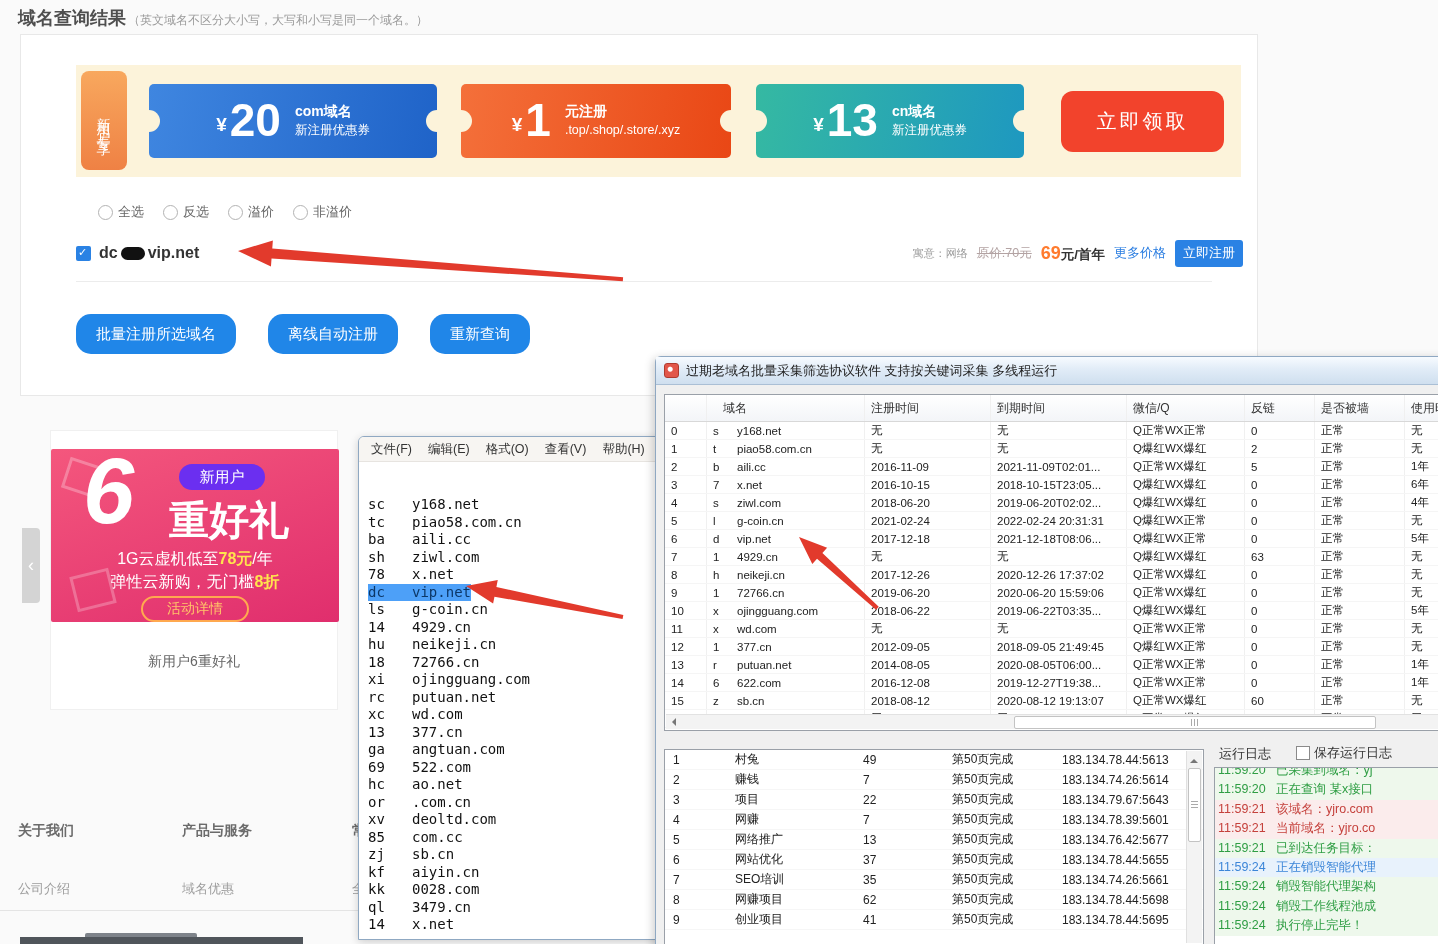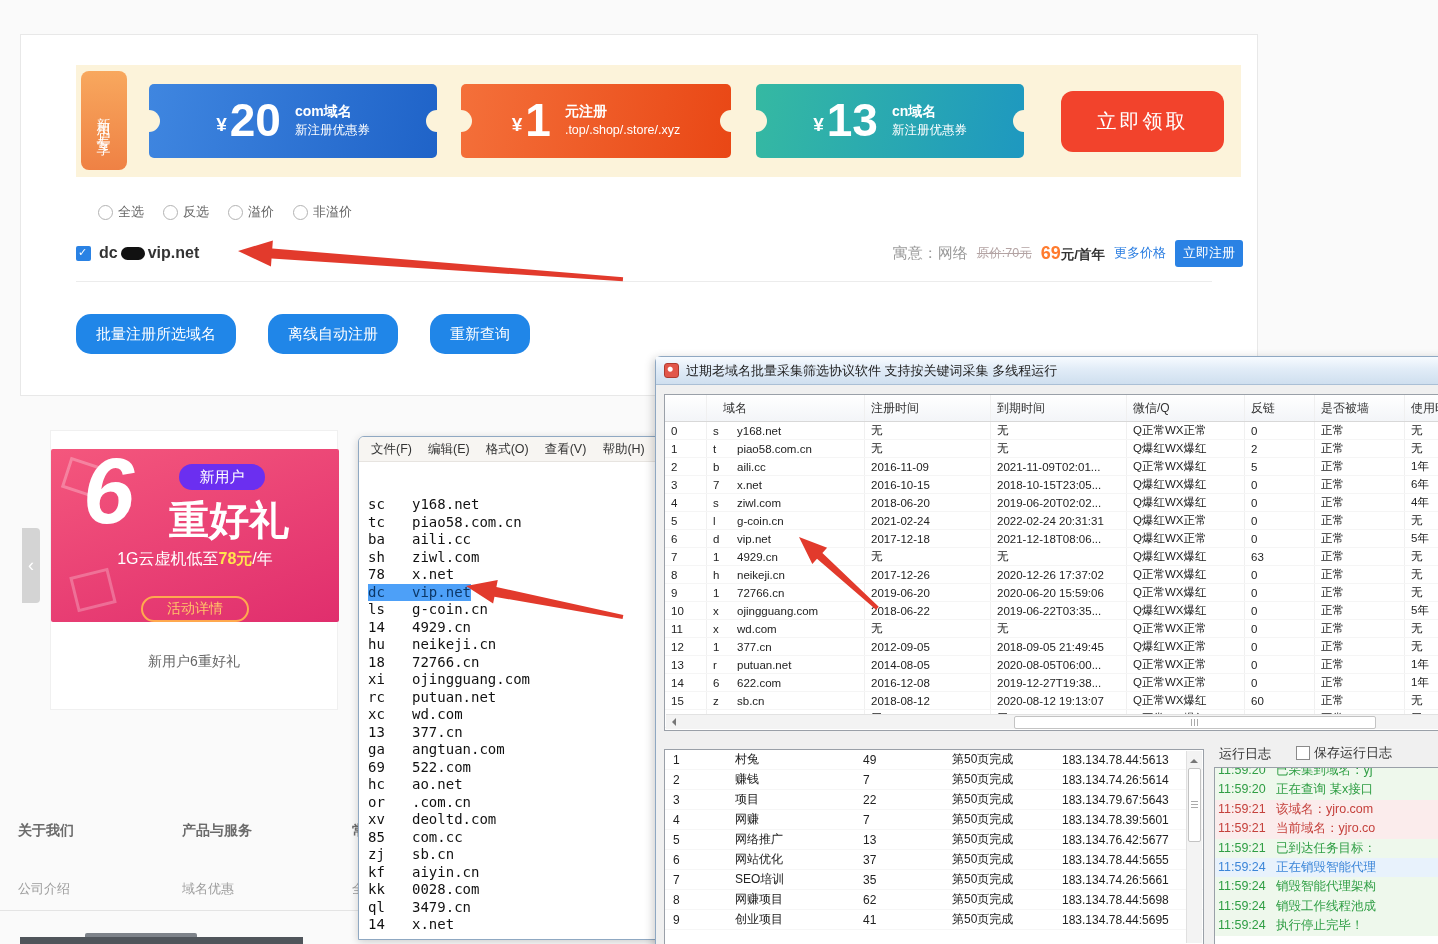--- a/index.html
+++ b/index.html
@@ -33,21 +33,21 @@
   .filters{display:flex;margin-left:22px;gap:19px;}
   .filter{display:flex;align-items:center;font-size:13px;color:#666;cursor:pointer;}
   .radio{width:13px;height:13px;border:1px solid #b3b3b3;border-radius:50%;background:#fff;margin-right:5px;flex:none;}
 
   .domain-row{position:absolute;left:55px;top:203px;width:1175px;height:30px;display:flex;align-items:center;}
   .checkbox{width:15px;height:15px;background:#2a82e4;border-radius:2px;margin-right:8px;position:relative;flex:none;cursor:pointer;}
   .checkbox:after{content:"✓";position:absolute;left:2px;top:0px;color:#fff;font-size:11px;font-weight:700;}
   .domain-label{font-size:16px;font-weight:700;color:#333;display:flex;align-items:center;}
   .censor-blob{display:inline-block;width:24px;height:13px;background:#111;border-radius:7px;margin:0 3px;}
   .price-group{position:absolute;right:8px;top:0;height:30px;display:flex;align-items:center;gap:9px;}
-  .meaning{color:#9a9a9a;font-size:15px;text-align:center;}
+  .meaning{color:#9a9a9a;font-size:11px;text-align:center;}
   .old-price{color:#b3a3a3;font-size:12.5px;text-decoration:line-through;}
   .price-now{display:flex;align-items:baseline;}
   .price-num{color:#ff7b2e;font-size:18px;font-weight:700;}
   .price-unit{color:#333;font-size:13.5px;font-weight:700;}
   .more-link{color:#2a7de1;font-size:13px;cursor:pointer;}
   .register-btn{width:68px;height:27px;background:#2a82e4;color:#fff;font-size:13px;border:none;border-radius:3px;cursor:pointer;font-family:Liberation Mono, monospace;}
   .divider{position:absolute;left:55px;right:45px;top:246px;border-top:1px solid #ececec;}
   .actions-row{position:absolute;left:55px;top:279px;display:flex;gap:32px;}
   .action-btn{height:40px;background:#2086e8;color:#fff;font-size:15px;border:none;border-radius:15px;cursor:pointer;padding:0 20px;font-family:inherit;}
 
@@ -133,20 +133,23 @@
   .log-line.red{color:#c5413c;background:#fbecec;}
   .log-line.blue{color:#3c86d8;background:#e8f2fc;}
 
   .arrows{position:absolute;left:0;top:0;width:1438px;height:944px;z-index:10;pointer-events:none;}
 </style>
 </head>
 <body>
 
 <div id="stage">
 
+  <div class="top-title">
+    <span>域名查询结果</span><span class="note">（英文域名不区分大小写，大写和小写是同一个域名。）</span>
+  </div>
 
   <div class="main-panel">
     <div class="coupon-banner">
       <div class="vtab">
           <span>新用户专享</span>
         </div>
 
       <div class="coupon blue">
         <div class="amt-group">
           <span class="cur">¥</span>
@@ -231,20 +234,21 @@
       <button class="action-btn">重新查询</button>
     </div>
   </div>
 
   <div class="promo-card">
     <div class="promo-banner">
       <div class="big-six">6</div>
       <div class="promo-badge">新用户</div>
       <div class="promo-bigtext">重好礼</div>
       <div class="promo-line1"><span>1G云虚机低至</span><span class="hl">78元</span><span>/年</span></div>
+      <div class="promo-line2"><span>弹性云新购，无门槛</span><span class="hl">8折</span></div>
       <button class="promo-detail-btn">活动详情</button>
     </div>
     <div class="promo-caption">新用户6重好礼</div>
   </div>
   <div class="carousel-prev">‹</div>
 
   <div class="footer">
     <div class="fcol fcol1">
       <div class="ftitle">关于我们</div>
       <div class="fitem">公司介绍</div>

